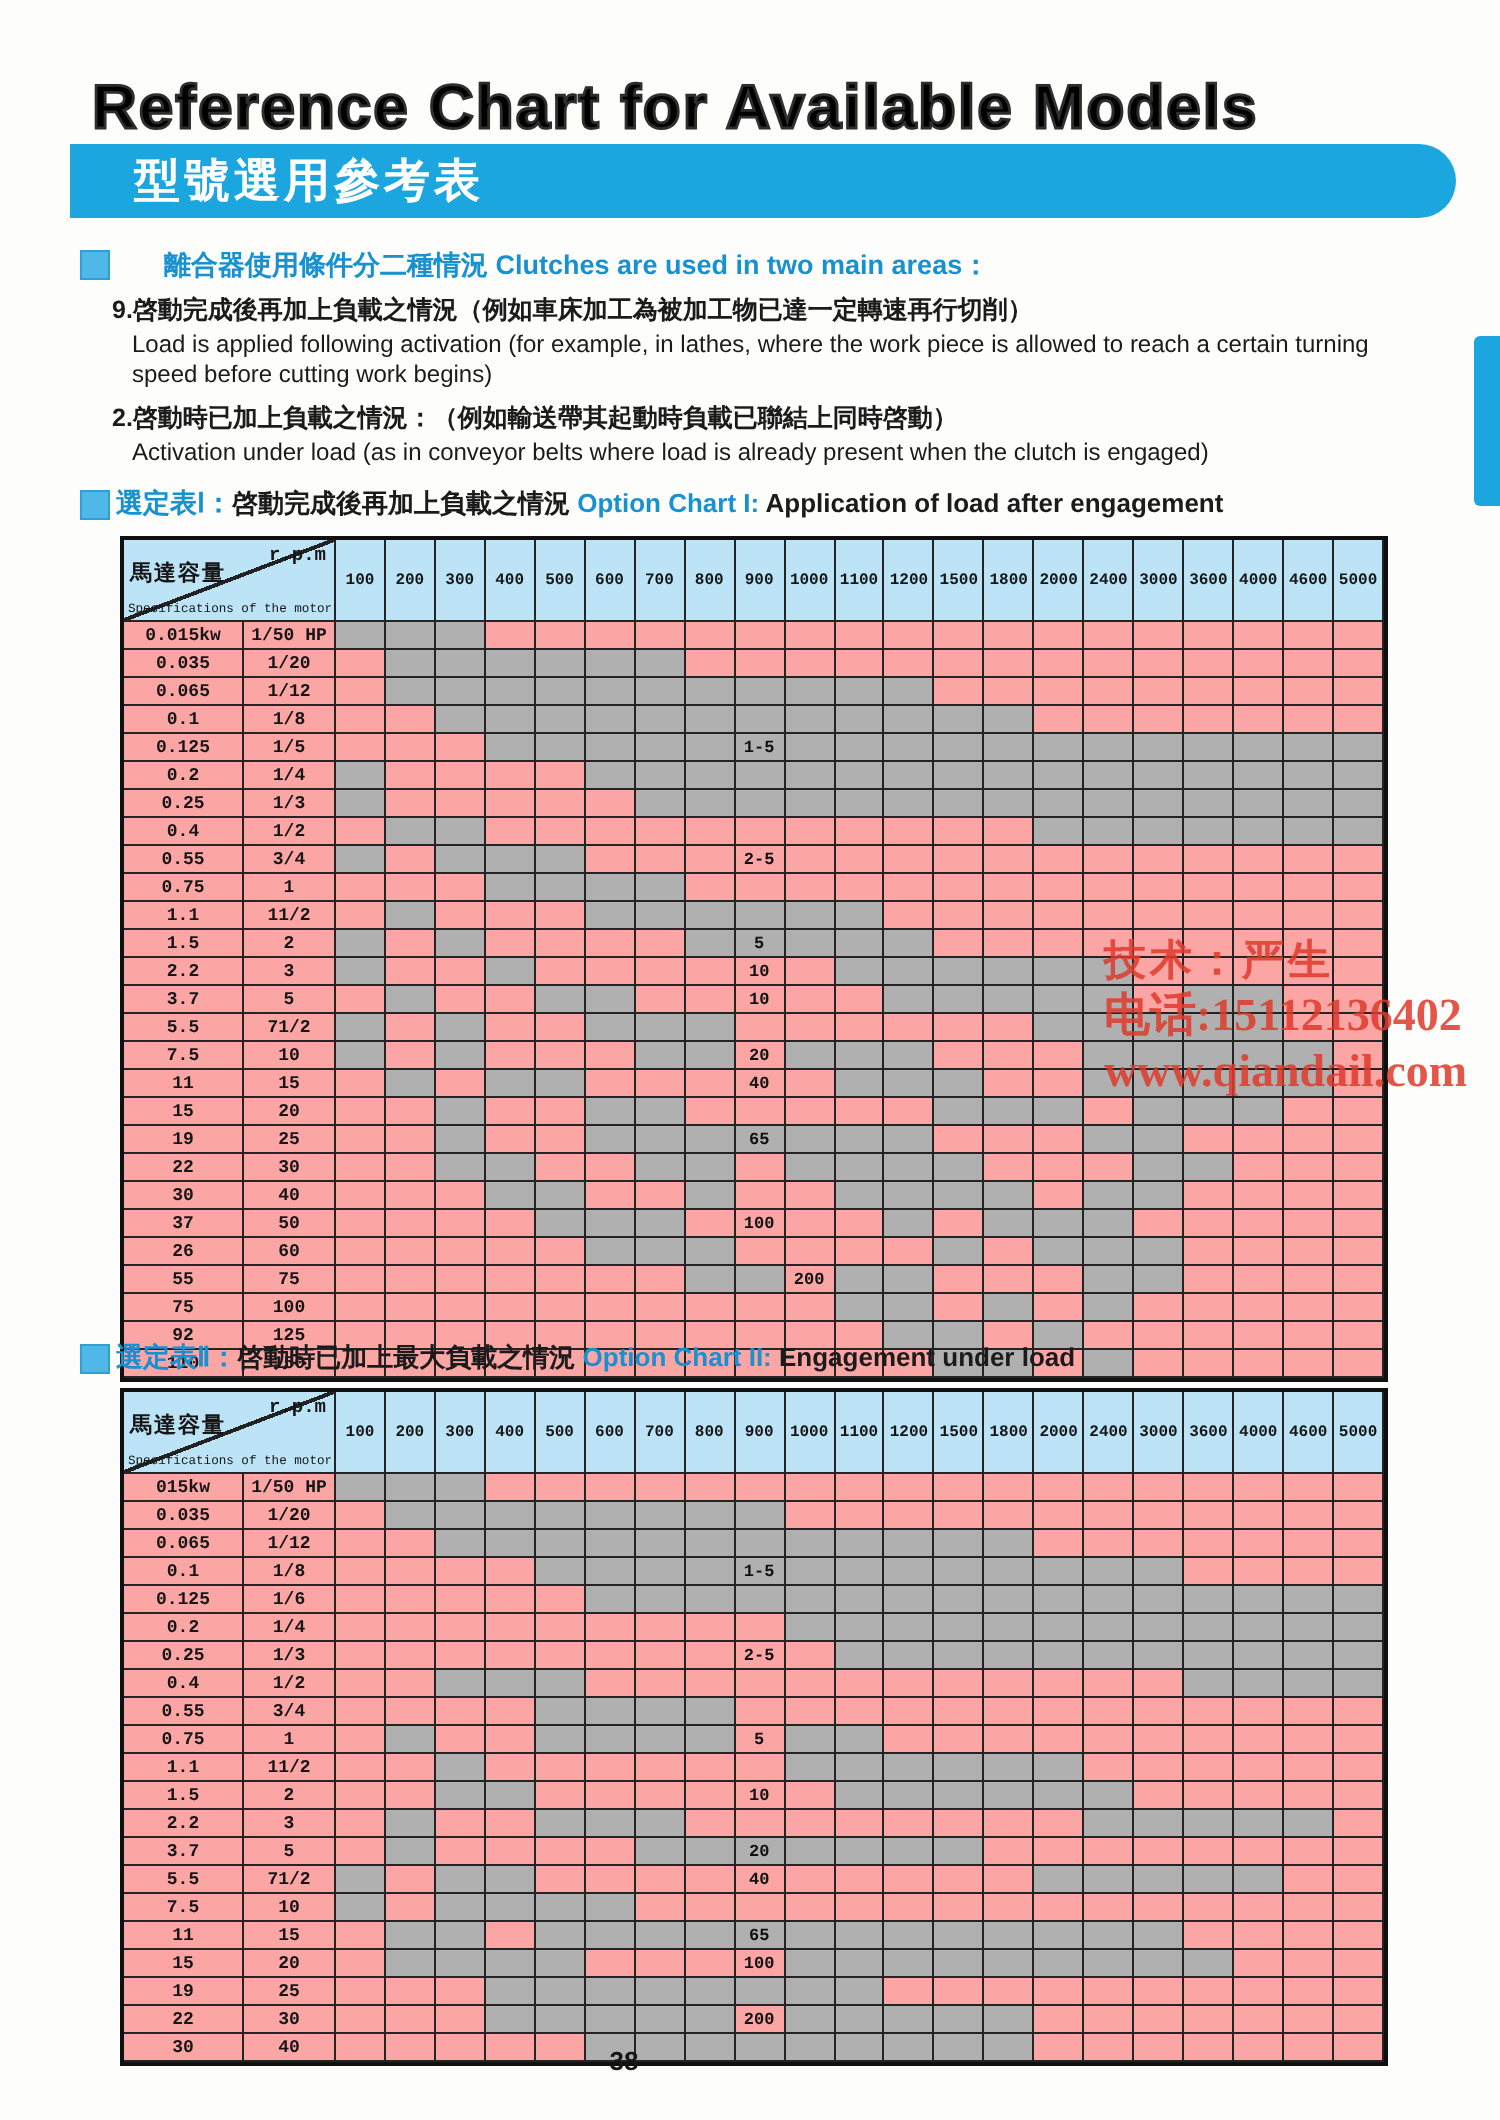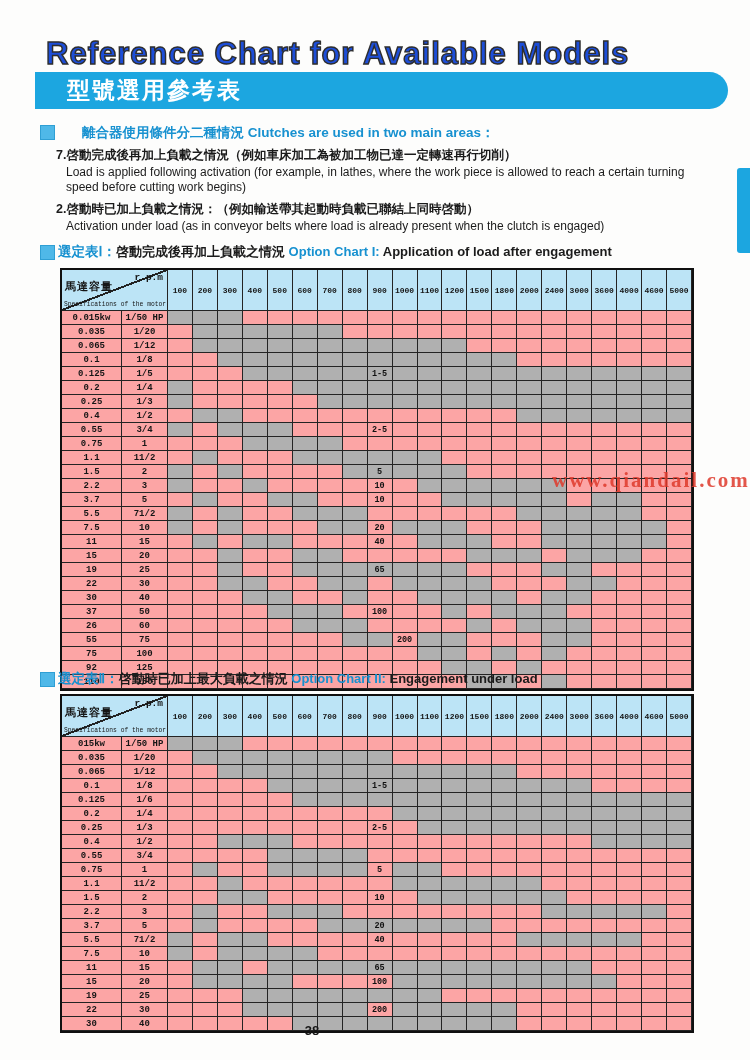--- a/index.html
+++ b/index.html
@@ -4,21 +4,21 @@
 <style>
   html,body{margin:0;padding:0;}
   body{
     width:750px;height:1060px;position:relative;overflow:hidden;
     background:#fdfdfc;font-family:"Liberation Sans",sans-serif;color:#161616;
   }
   .abs{position:absolute;}
   
   #main-title{
     top:36px;left:46px;font-size:31px;font-weight:bold;letter-spacing:1px;
-    color:#1d4ed8;-webkit-text-stroke:1.4px #2e2e2e;text-shadow:0 0 1px #444;
+    color:#000000;-webkit-text-stroke:1.4px #2e2e2e;text-shadow:0 0 1px #444;
     font-family:"Liberation Sans",sans-serif;white-space:nowrap;
   }
   
   #banner{
     top:72px;left:35px;width:681px;height:37px;background:var(--banner-blue);
     border-radius:0 19px 19px 0;display:flex;align-items:center;padding-left:12px;
   }
   #banner .txt{color:#fff;font-weight:bold;font-size:23px;padding-left:20px;letter-spacing:2px;}
   #edge-tab{top:168px;right:0;width:13px;height:85px;background:var(--banner-blue);border-radius:3px 0 0 3px;}
   
@@ -67,21 +67,21 @@
 <div id="main-title" class="abs">Reference Chart for Available Models</div>
 
 <div id="banner" class="abs">
   <span class="txt">型號選用參考表</span>
 </div>
 <div id="edge-tab" class="abs"></div>
 
 <div class="abs" style="top:125px;left:40px;"><span class="bullet"></span></div>
 <div class="abs sec-head" style="top:124px;left:58px;padding-left:24px;">離合器使用條件分二種情況 Clutches are used in two main areas：</div>
 
-<div class="abs zh" style="top:147px;left:56px;">7.啓動完成後再加上負載之情況（例如車床加工為被加工物已達一定轉速再行切削）</div>
+<div class="abs zh" style="top:147px;left:56px;">9.啓動完成後再加上負載之情況（例如車床加工為被加工物已達一定轉速再行切削）</div>
 <div class="abs en" style="top:165px;left:66px;">Load is applied following activation (for example, in lathes, where the work piece is allowed to reach a certain turning</div>
 <div class="abs en" style="top:180px;left:66px;">speed before cutting work begins)</div>
 <div class="abs zh" style="top:201px;left:56px;">2.啓動時已加上負載之情況：（例如輸送帶其起動時負載已聯結上同時啓動）</div>
 <div class="abs en" style="top:219px;left:66px;">Activation under load (as in conveyor belts where load is already present when the clutch is engaged)</div>
 
 <div class="abs" style="top:245px;left:40px;"><span class="bullet"></span></div>
 <div class="abs" style="top:243px;left:58px;font-size:13px;white-space:nowrap;">
   <span class="blue-b" style="font-size:13.5px;">選定表Ⅰ：</span><span class="blk">啓動完成後再加上負載之情況 </span><span class="blue-b">Option Chart I:</span><span class="blk-n" style="font-weight:bold;"> Application of load after engagement</span>
 </div>
 
@@ -1288,16 +1288,18 @@
       <div class="cell body-row"></div>
       <div class="cell body-row"></div>
       <div class="cell body-row"></div>
       <div class="cell body-row"></div>
       <div class="cell body-row"></div>
       <div class="cell body-row"></div>
     </div>
   </div>
 
 <div id="watermark" class="abs">
+    <div>技术：严生</div>
+    <div>电话:15112136402</div>
     <div>www.qiandail.com</div>
   </div>
 
 <div id="page-num" class="abs">38</div>
 
 </body></html>

